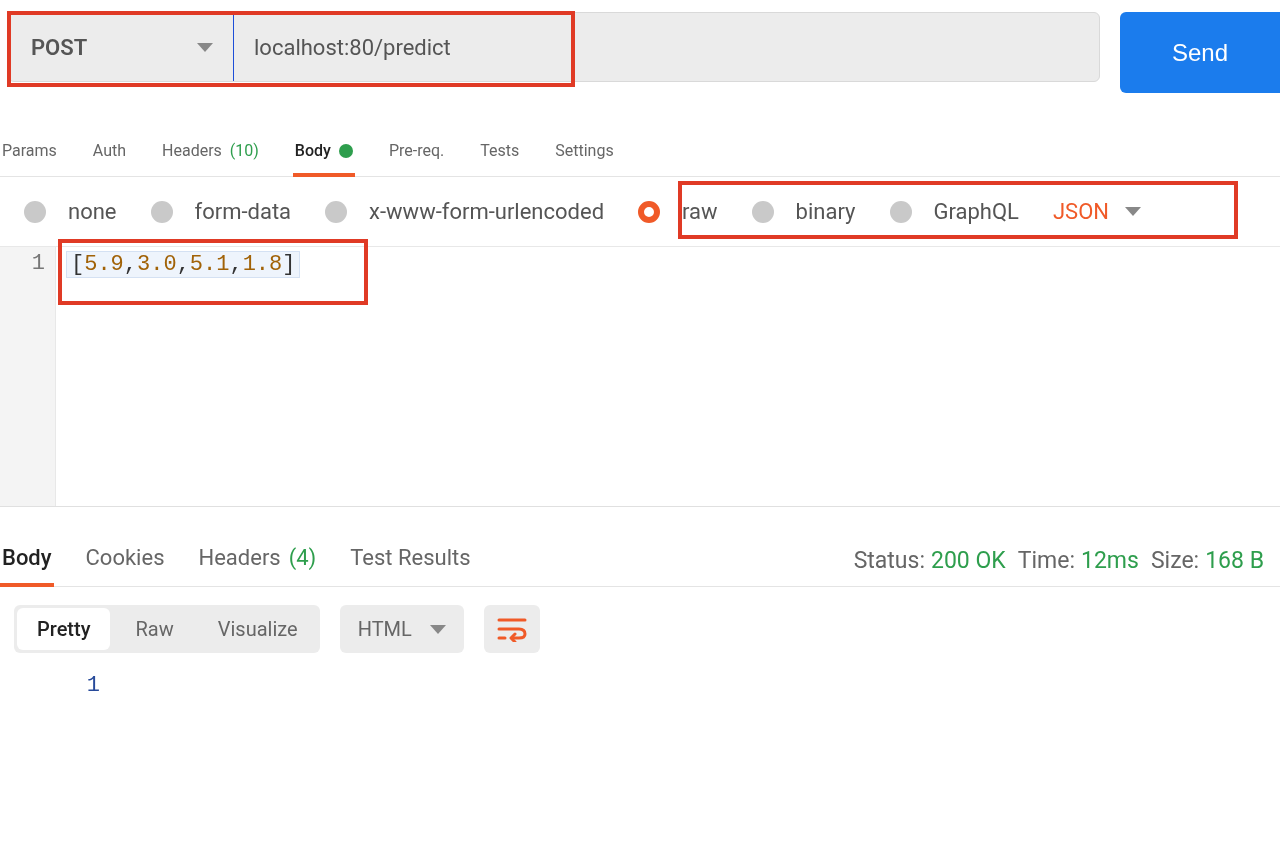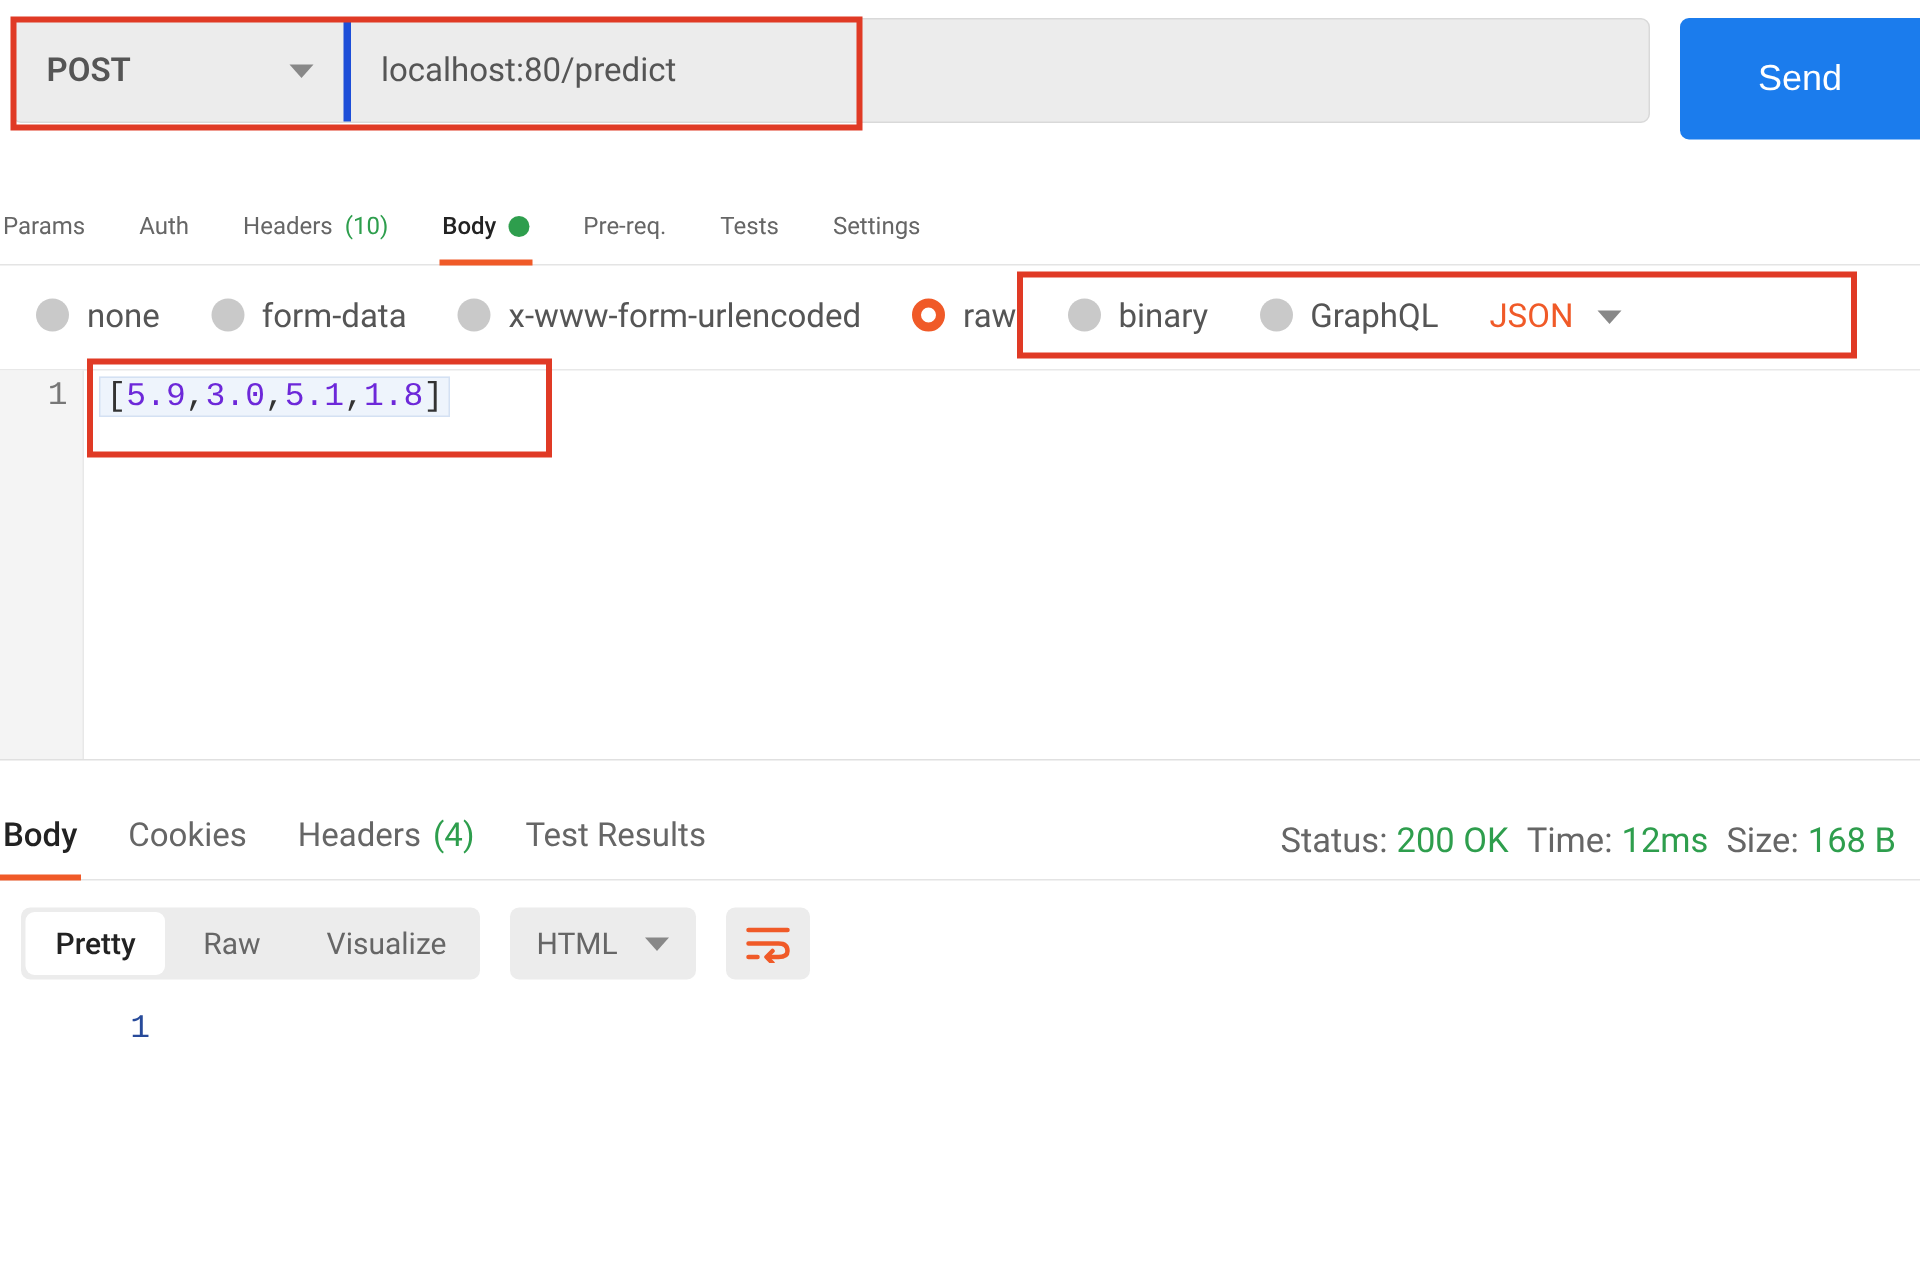--- a/index.html
+++ b/index.html
@@ -31,21 +31,21 @@
     position: relative;
   }
   .method-select {
     width: 225px;
     display: flex;
     align-items: center;
     padding-left: 22px;
     font-size: 22px;
     font-weight: 600;
     color: #555;
-    border-right: 5px solid #1d4ed8;
+    border-right: 1px solid #1d4ed8;
     position: relative;
   }
   .chevron-down {
     position: absolute;
     right: 20px;
     width: 0; height: 0;
     border-left: 8px solid transparent;
     border-right: 8px solid transparent;
     border-top: 9px solid #888;
   }
@@ -117,21 +117,21 @@
     display: flex;
     align-items: center;
     gap: 34px;
     padding: 22px 0 22px 24px;
     border-bottom: 1px solid #e8e8e8;
     font-size: 22px;
     color: #555;
     position: relative;
   }
   .radio {
-    display: flex; gap: 12px; cursor: pointer;
+    display: flex; align-items: center; gap: 22px; cursor: pointer;
   }
   .radio-circle {
     width: 22px; height: 22px; border-radius: 50%;
     background: #c9c9c9;
   }
   .radio-circle.selected {
     background: #fff;
     border: 6px solid #f05a28;
     width: 22px; height: 22px;
   }
@@ -160,21 +160,21 @@
     padding: 4px 10px 0 0;
     color: #777;
     border-right: 1px solid #e8e8e8;
   }
   .code-content {
     flex: 1;
     padding: 4px 0 0 10px;
   }
   .code-line1 { background: #eef4fc; display:inline-block; padding: 0 4px; border:1px solid #d4e1f3;}
   .tok-pun { color: #333; }
-  .tok-num { color: #6d28d9; font-weight: 500;}
+  .tok-num { color: #a16207; font-weight: 500;}
 
   
   .resp-section { padding-top: 28px; }
   .resp-tabs-row {
     display: flex;
     align-items: center;
     justify-content: space-between;
     border-bottom: 1px solid #e4e4e4;
     padding: 0 16px 0 0;
   }

